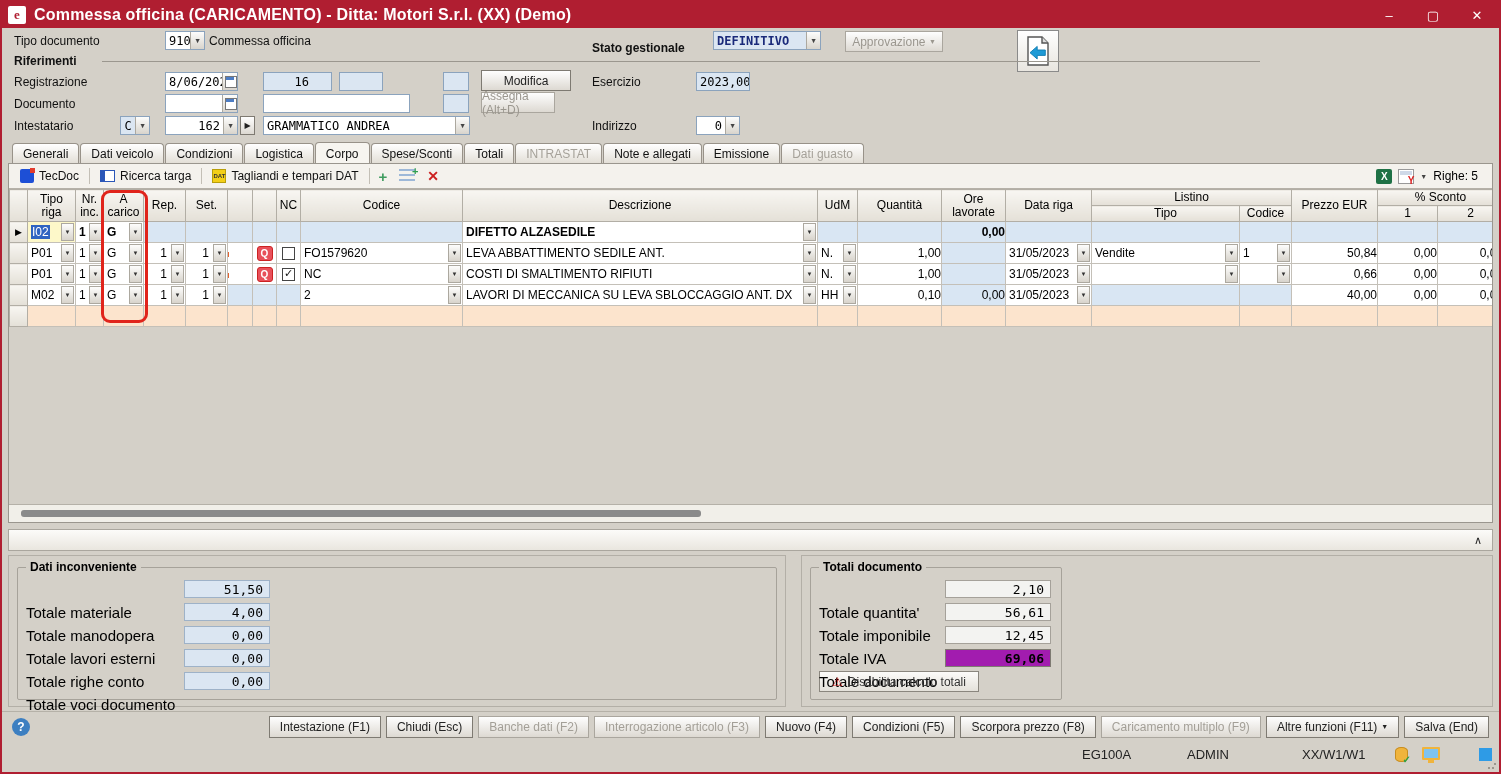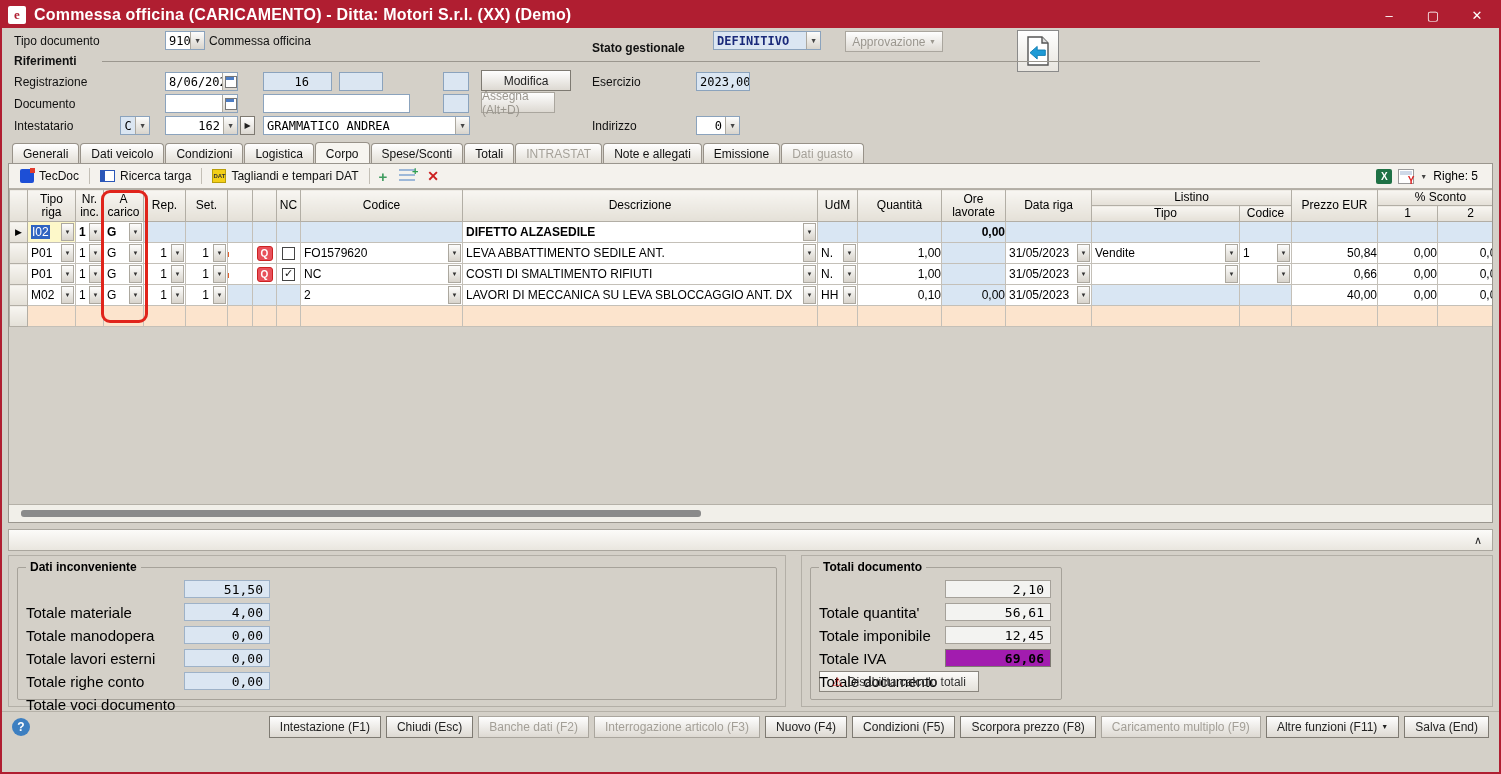--- a/index.html
+++ b/index.html
@@ -719,16 +719,25 @@
       <div class="fbtn">
           <span>Altre funzioni (F11)</span>
           <span style="font-size:7px;">▼</span>
         </div>
       <div class="fbtn">
           <span>Salva (End)</span>
         </div>
     </div>
   </div>
 
+  <div class="statusbar">
+    <span class="stxt" style="left:1080px;">EG100A</span>
+    <span class="stxt" style="left:1185px;">ADMIN</span>
+    <span class="stxt" style="left:1300px;">XX/W1/W1</span>
+    <span class="ic-db"></span>
+    <span class="ic-monitor"></span>
+    <span class="ic-bluesq"></span>
+    <span class="grip"></span>
+  </div>
 
   <div class="annotation" style="left:99px;top:188px;width:47px;height:133px;"></div>
 
 </div>
 
 </body></html>

